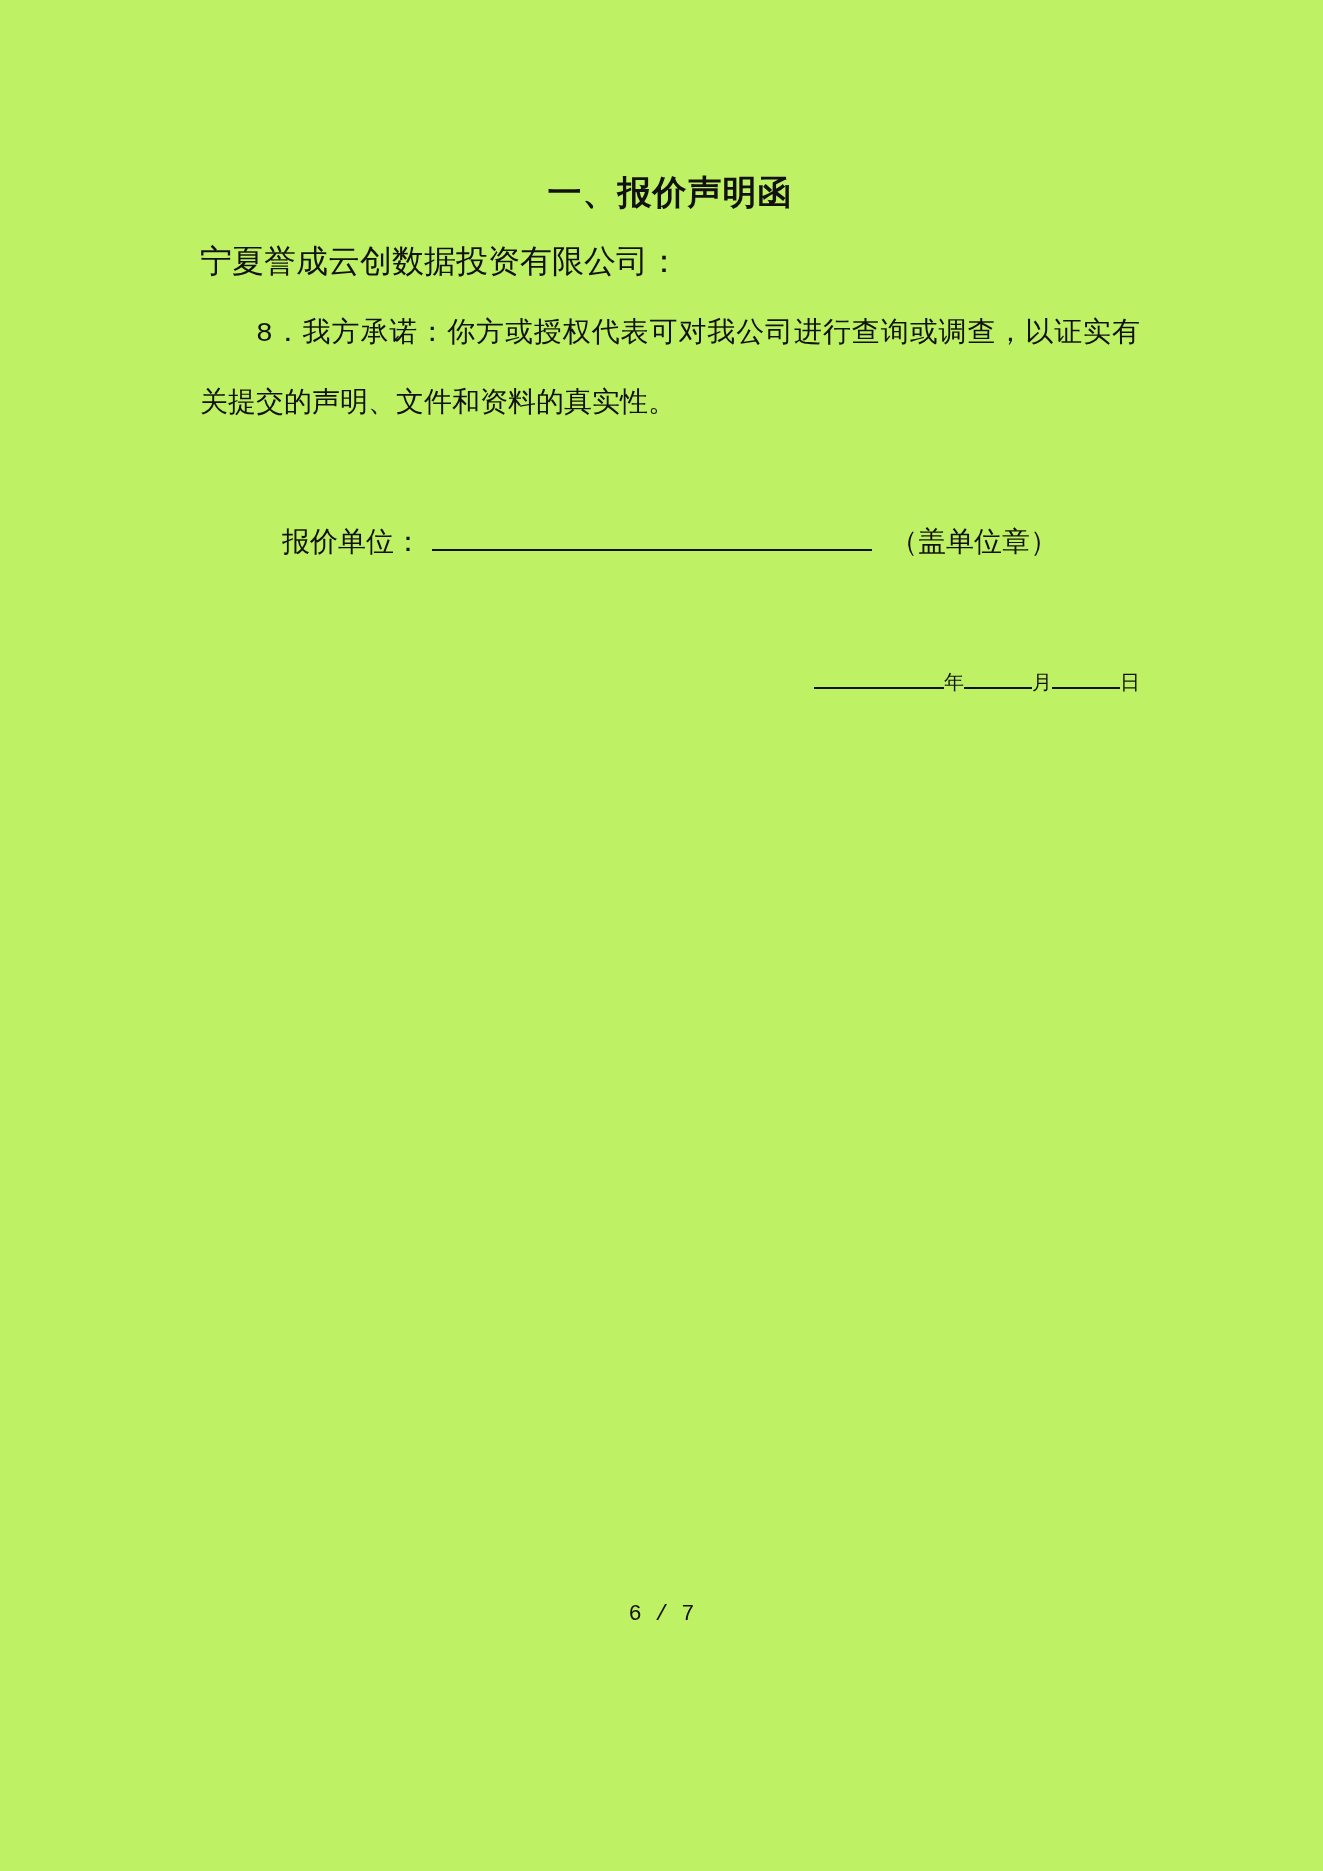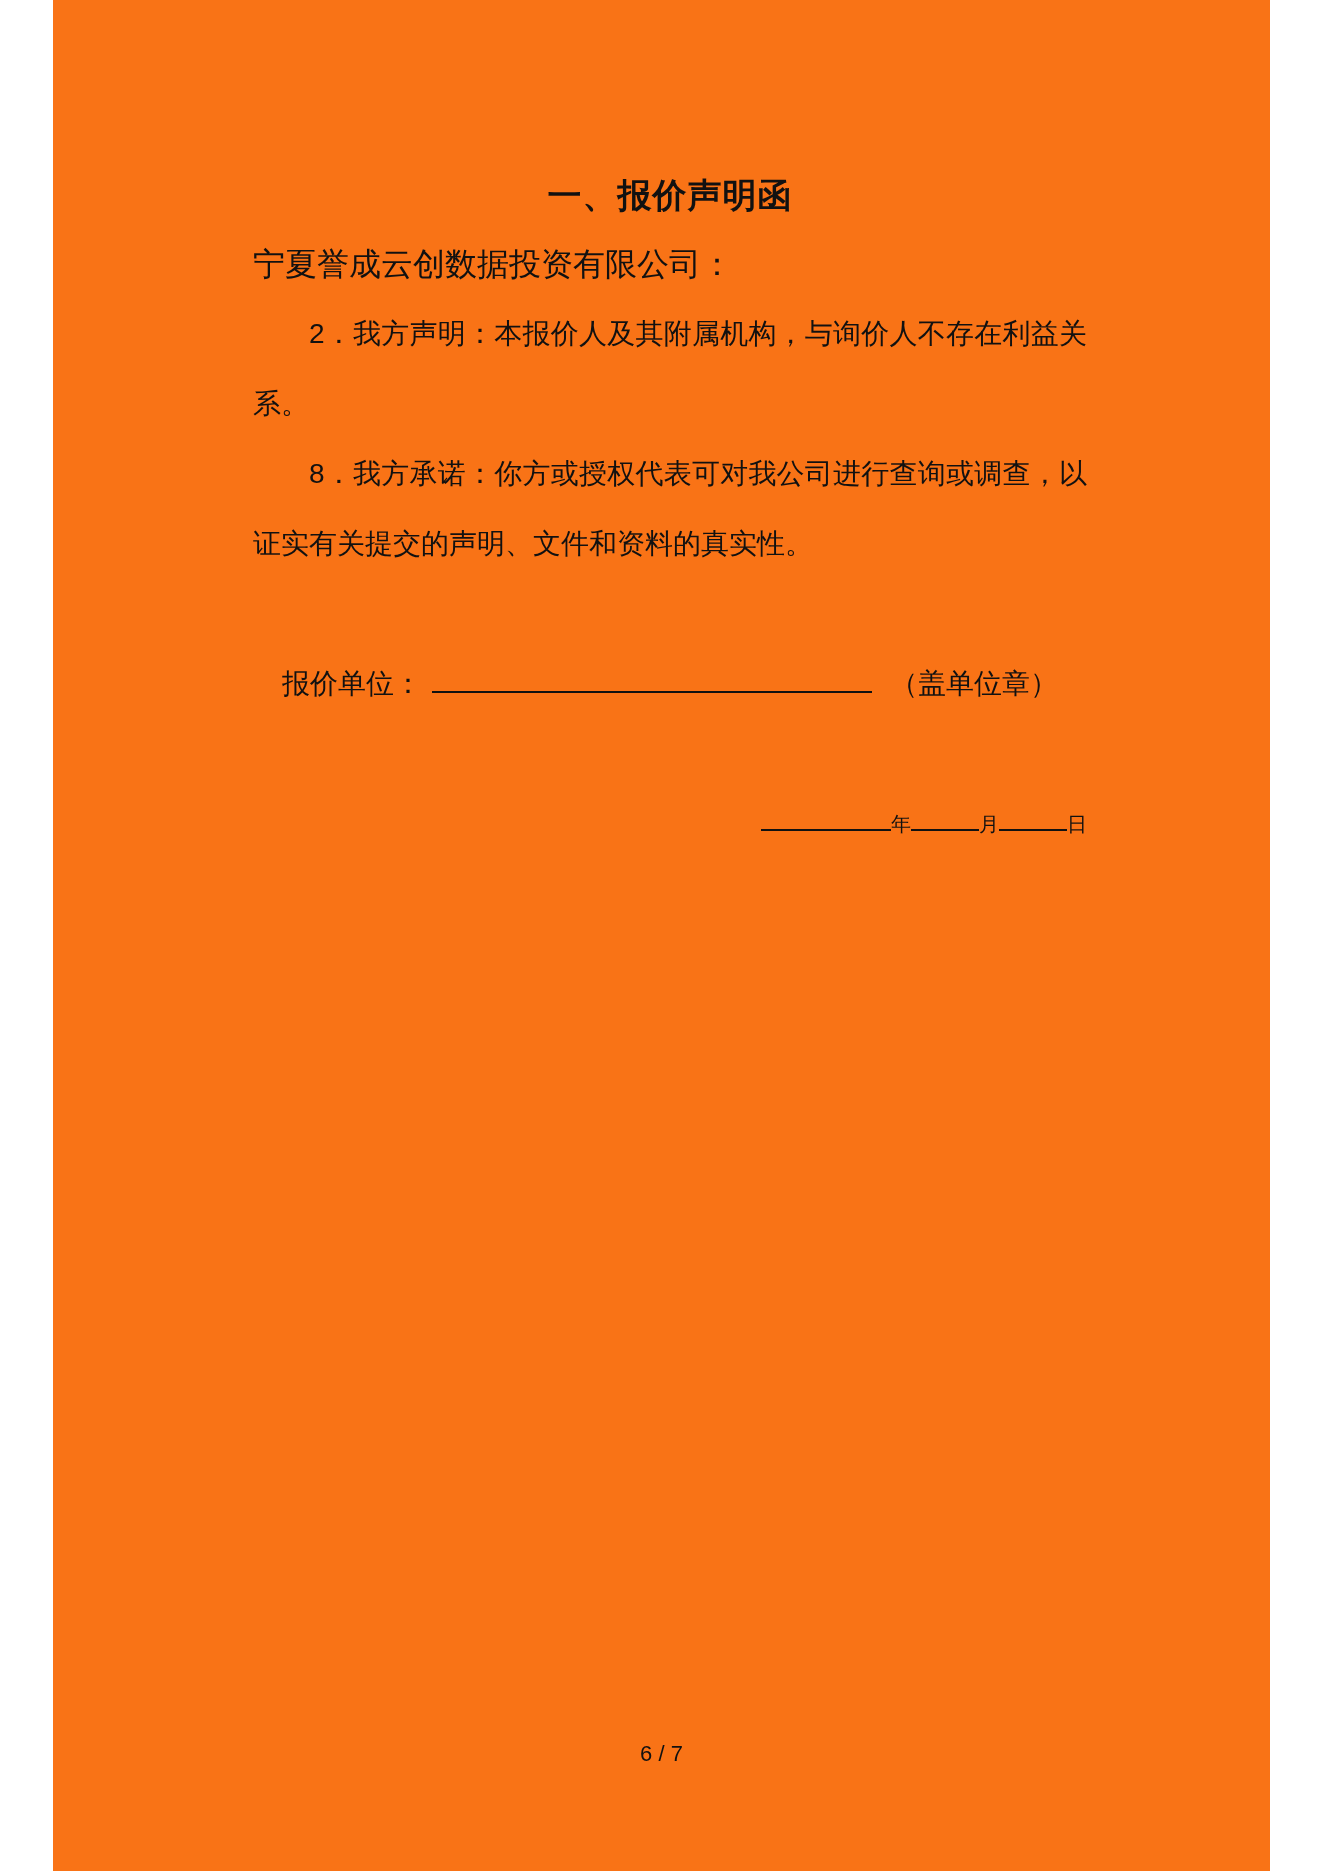--- a/index.html
+++ b/index.html
@@ -3,26 +3,26 @@
 <meta charset="utf-8">
 <style>
   * { box-sizing: border-box; }
   html, body {
     margin: 0;
     padding: 0;
     background: #ffffff;
   }
   .page {
     position: relative;
-    width: 1217px;
+    width: 1323px;
     height: 1871px;
     margin: 0 auto;
-    background: #f97316;
+    background: #bef264;
     color: #111111;
-    font-family: Liberation Sans, sans-serif;
+    font-family: Liberation Mono, monospace;
     overflow: hidden;
   }
   .content {
     padding-left: 200px;
     padding-right: 183px;
   }
   .doc-title {
     margin: 0;
     padding-top: 170px;
     font-size: 34px;
@@ -65,41 +65,40 @@
   }
   .blank-unit {
     width: 440px;
     margin-left: 10px;
     margin-right: 18px;
   }
   .blank-year { width: 130px; }
   .blank-md   { width: 68px; }
   .footer {
     position: absolute;
-    top: 1739px;
+    top: 1600px;
     left: 0;
     width: 100%;
     text-align: center;
     font-size: 22px;
     line-height: 30px;
     color: #111111;
   }
 </style>
 </head>
 <body>
 
 <div class="page">
   <div class="content">
 
     <h1 class="doc-title">一、报价声明函</h1>
 
     <p class="salutation">宁夏誉成云创数据投资有限公司：</p>
 
 
-    <p class="para">2．我方声明：本报价人及其附属机构，与询价人不存在利益关系。</p>
 
 
     <p class="para">8．我方承诺：你方或授权代表可对我公司进行查询或调查，以证实有关提交的声明、文件和资料的真实性。</p>
 
 
     <div class="sig-line">
       <span>报价单位：</span><span class="blank blank-unit"></span><span>（盖单位章）</span>
     </div>
 
     <div class="date-line">

